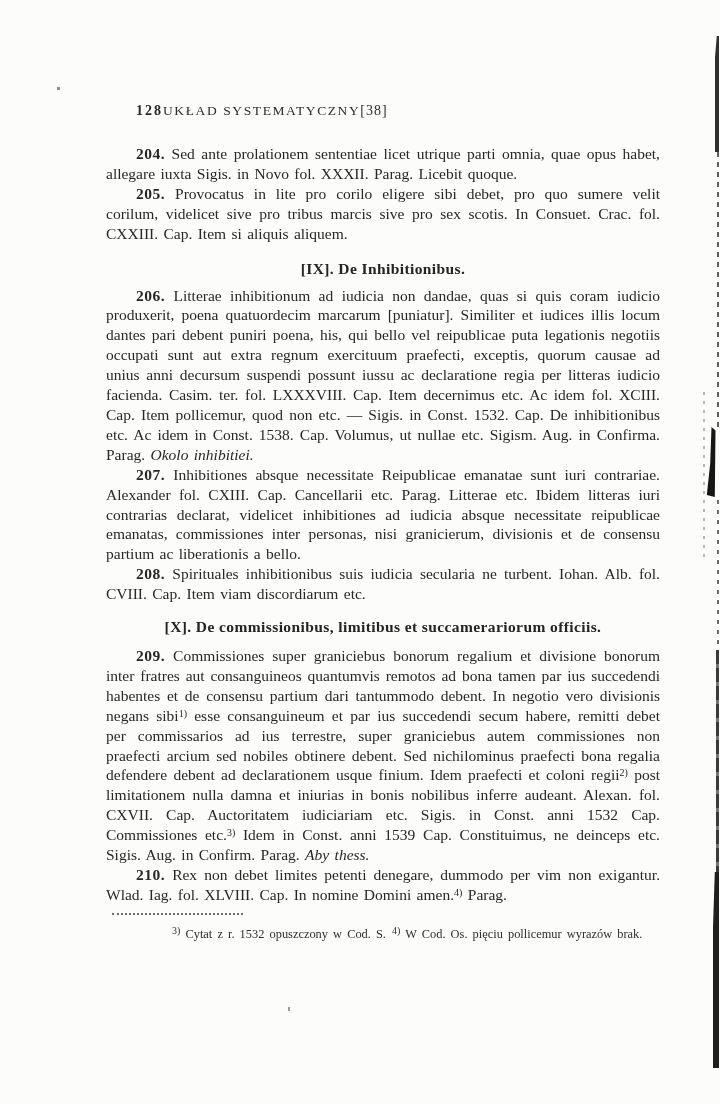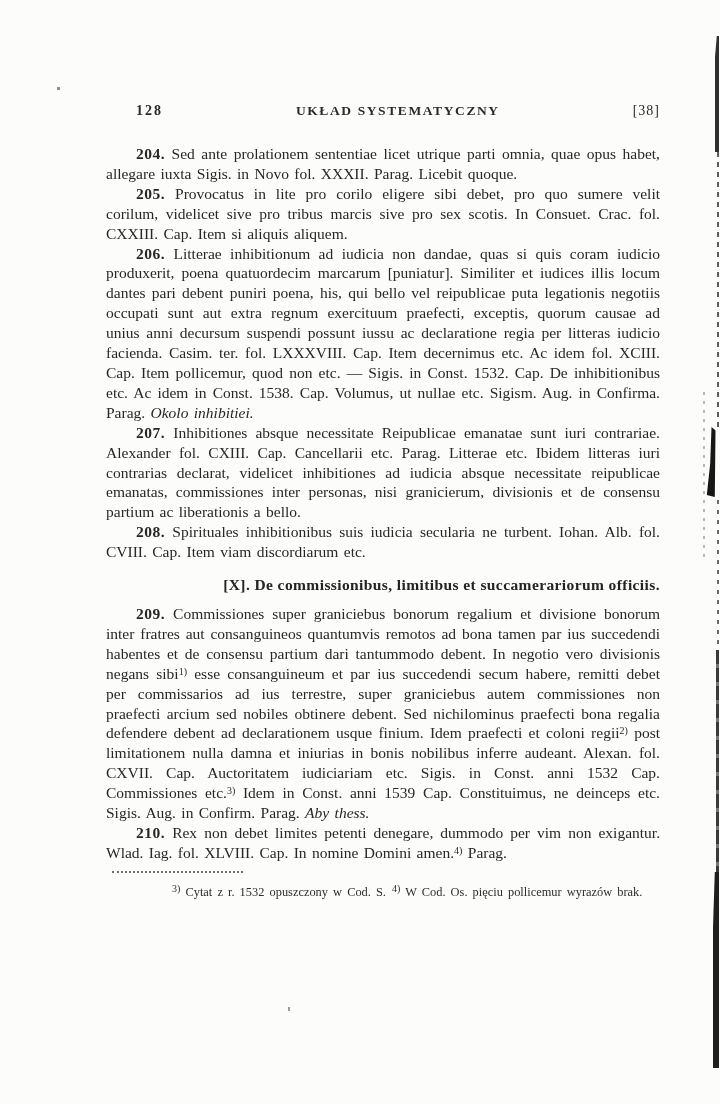--- a/index.html
+++ b/index.html
@@ -13,34 +13,34 @@
     color:#262626;
   }
   .content{
     position:absolute;
     left:106px;
     top:103px;
     width:554px;
   }
   .running-header{
     display:flex;
-    justify-content:space-between;
+    justify-content:flex-start;
     align-items:baseline;
     font-size:14px;
     line-height:16px;
-    margin:0 0 25px 0;
+    margin:0 12px 25px 0;
     color:#2b2b2b;
   }
   .running-header .pagenum{
     font-weight:bold;
     letter-spacing:2px;
     margin-left:30px;
   }
   .running-header .rtitle{
-    font-weight:bold;
+    font-weight:normal;
     letter-spacing:1.6px;
     font-size:13.5px;
   }
   .running-header .marginref{
     letter-spacing:1px;
   }
   .para{
     margin:0;
     font-size:15.5px;
     line-height:19.9px;
@@ -62,21 +62,21 @@
   }
   .section{
     margin:15px 0 7px 0;
     font-size:15.5px;
     line-height:20px;
     font-weight:bold;
     text-align:center;
     letter-spacing:0.4px;
     color:#242424;
   }
-  .section-x{margin:13px 0 9px 0;text-align:right;}
+  .section-x{margin:13px 0 9px 0;}
   .footnote-rule{
     margin:8px 0 9px 6px;
     width:131px;
     height:0;
     border-top:2px dotted #6e6e6e;
   }
   .footnotes{
     padding-left:66px;
     font-size:12.4px;
     line-height:21.5px;
@@ -108,20 +108,21 @@
     <div class="running-header">
       <span class="pagenum">128</span>
       <span class="rtitle">UKŁAD SYSTEMATYCZNY</span>
       <span class="marginref">[38]</span>
     </div>
 
     <p class="para"><b class="pnum">204.</b><span> Sed ante prolationem sententiae licet utrique parti omnia, quae opus habet, allegare iuxta Sigis. in Novo fol. XXXII. Parag. Licebit quoque.</span></p>
 
     <p class="para"><b class="pnum">205.</b><span> Provocatus in lite pro corilo eligere sibi debet, pro quo sumere velit corilum, videlicet sive pro tribus marcis sive pro sex scotis. In Consuet. Crac. fol. CXXIII. Cap. Item si aliquis aliquem.</span></p>
 
+    <h3 class="section">[IX]. De Inhibitionibus.</h3>
 
     <p class="para"><b class="pnum">206.</b><span> Litterae inhibitionum ad iudicia non dandae, quas si quis coram iudicio produxerit, poena quatuordecim marcarum [puniatur]. Similiter et iudices illis locum dantes pari debent puniri poena, his, qui bello vel reipublicae puta legationis negotiis occupati sunt aut extra regnum exercituum praefecti, exceptis, quorum causae ad unius anni decursum suspendi possunt iussu ac declaratione regia per litteras iudicio facienda. Casim. ter. fol. LXXXVIII. Cap. Item decernimus etc. Ac idem fol. XCIII. Cap. Item pollicemur, quod non etc. — Sigis. in Const. 1532. Cap. De inhibitionibus etc. Ac idem in Const. 1538. Cap. Volumus, ut nullae etc. Sigism. Aug. in Confirma. Parag. </span><i>Okolo inhibitiei.</i></p>
 
     <p class="para"><b class="pnum">207.</b><span> Inhibitiones absque necessitate Reipublicae emanatae sunt iuri contrariae. Alexander fol. CXIII. Cap. Cancellarii etc. Parag. Litterae etc. Ibidem litteras iuri contrarias declarat, videlicet inhibitiones ad iudicia absque necessitate reipublicae emanatas, commissiones inter personas, nisi granicierum, divisionis et de consensu partium ac liberationis a bello.</span></p>
 
     <p class="para"><b class="pnum">208.</b><span> Spirituales inhibitionibus suis iudicia secularia ne turbent. Iohan. Alb. fol. CVIII. Cap. Item viam discordiarum etc.</span></p>
 
     <h3 class="section section-x">[X]. De commissionibus, limitibus et succamerariorum officiis.</h3>
 
     <p class="para"><b class="pnum">209.</b><span> Commissiones super graniciebus bonorum regalium et divisione bonorum inter fratres aut consanguineos quantumvis remotos ad bona tamen par ius succedendi habentes et de consensu partium dari tantummodo debent. In negotio vero divisionis negans sibi</span><sup class="fnref">1)</sup><span> esse consanguineum et par ius succedendi secum habere, remitti debet per commissarios ad ius terrestre, super graniciebus autem commissiones non praefecti arcium sed nobiles obtinere debent. Sed nichilominus praefecti bona regalia defendere debent ad declarationem usque finium. Idem praefecti et coloni regii</span><sup class="fnref">2)</sup><span> post limitationem nulla damna et iniurias in bonis nobilibus inferre audeant. Alexan. fol. CXVII. Cap. Auctoritatem iudiciariam etc. Sigis. in Const. anni 1532 Cap. Commissiones etc.</span><sup class="fnref">3)</sup><span> Idem in Const. anni 1539 Cap. Constituimus, ne deinceps etc. Sigis. Aug. in Confirm. Parag. </span><i>Aby thess.</i></p>

